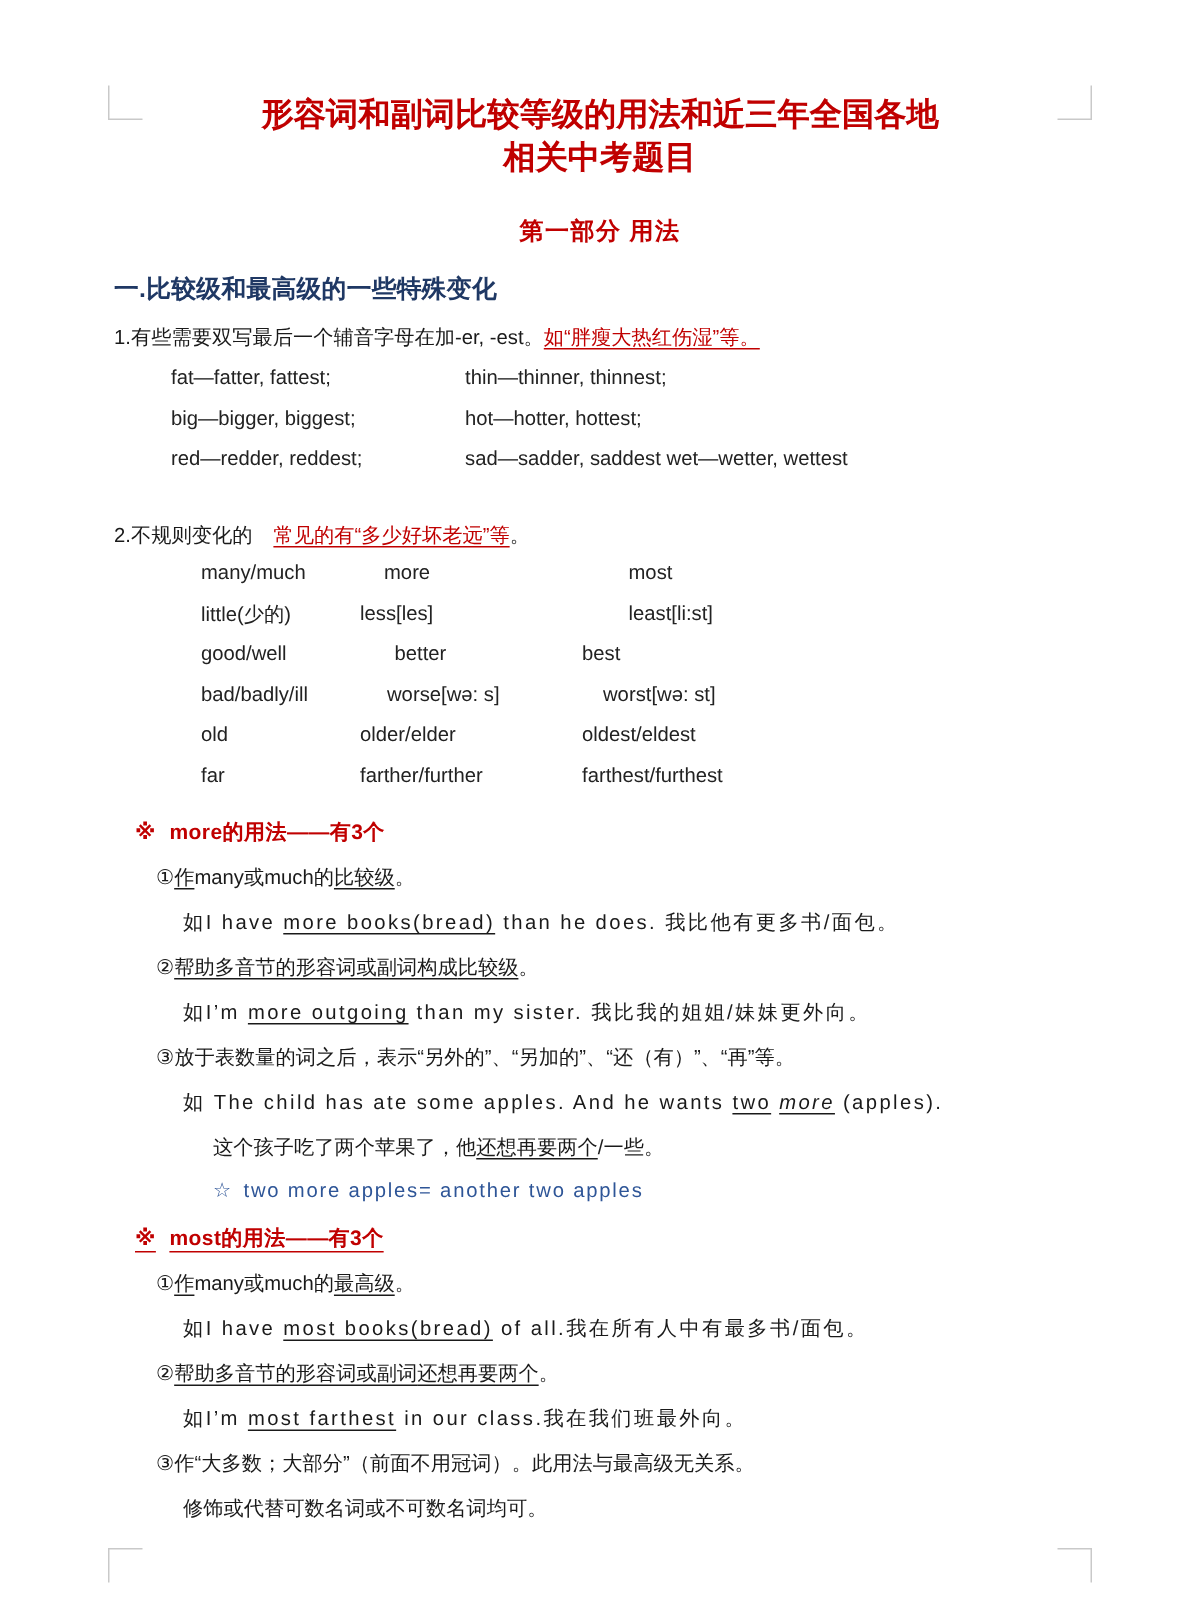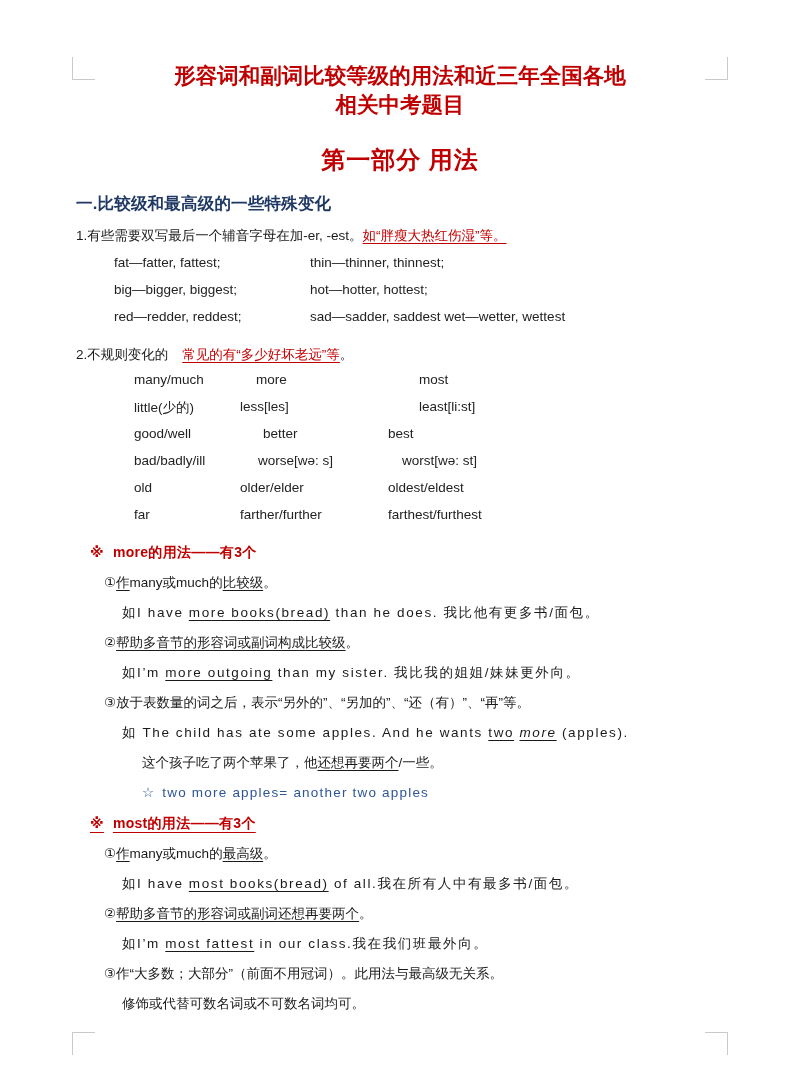--- a/index.html
+++ b/index.html
@@ -53,21 +53,21 @@
     text-align: center;
     letter-spacing: 0px;
     margin: 0;
     padding: 0 14px;
   }
   .doc-title .l2 { display: block; }
 
   .part-title {
     color: #C00000;
     font-weight: bold;
-    font-size: 24px;
+    font-size: 16px;
     text-align: center;
     margin: 24px 0 0 0;
     letter-spacing: 1px;
   }
 
   .sec-heading {
     color: #1F3864;
     font-weight: bold;
     font-size: 16.5px;
     margin: 17px 0 0 0;
@@ -168,21 +168,21 @@
       <div class="wordrow">
         <span style="left:0px;">big—bigger, biggest;</span>
         <span style="left:196px;">hot—hotter, hottest;</span>
       </div>
       <div class="wordrow">
         <span style="left:0px;">red—redder, reddest;</span>
         <span style="left:196px;">sad—sadder, saddest wet—wetter, wettest</span>
       </div>
     </div>
 
-    <div class="num-line" style="margin-top:9px;">
+    <div class="num-line" style="margin-top:22px;">
       <span>2.不规则变化的</span><span style="display:inline-block;width:14px;"></span><span class="red-u">常见的有“多少好坏老远”等</span><span>。</span>
     </div>
 
     <div class="table2">
       <div class="wordrow">
         <span style="left:0px;">many/much</span>
         <span style="left:122px;">more</span>
         <span style="left:285px;">most</span>
       </div>
       <div class="wordrow">
@@ -255,21 +255,21 @@
         <span>①</span><span class="u">作</span><span>many或much的</span><span class="u">最高级</span><span>。</span>
       </div>
       <div class="ex sp">
         <span>如</span><span>I have </span><span class="u">most books(bread)</span><span> of all.</span><span>我在所有人中有最多书/面包。</span>
       </div>
 
       <div class="item">
         <span>②</span><span class="u">帮助多音节的形容词或副词</span><span class="u">还想再要两个</span><span>。</span>
       </div>
       <div class="ex sp">
-        <span>如</span><span>I’m </span><span class="u">most fattest</span><span> in our class.</span><span>我在我们班最外向。</span>
+        <span>如</span><span>I’m </span><span class="u">most farthest</span><span> in our class.</span><span>我在我们班最外向。</span>
       </div>
 
       <div class="item">
         <span>③</span><span>作“大多数；大部分”（前面不用冠词）。此用法与最高级无关系。</span>
       </div>
       <div class="ex">修饰或代替可数名词或不可数名词均可。</div>
     </div>
 
   </div>
 </div>

